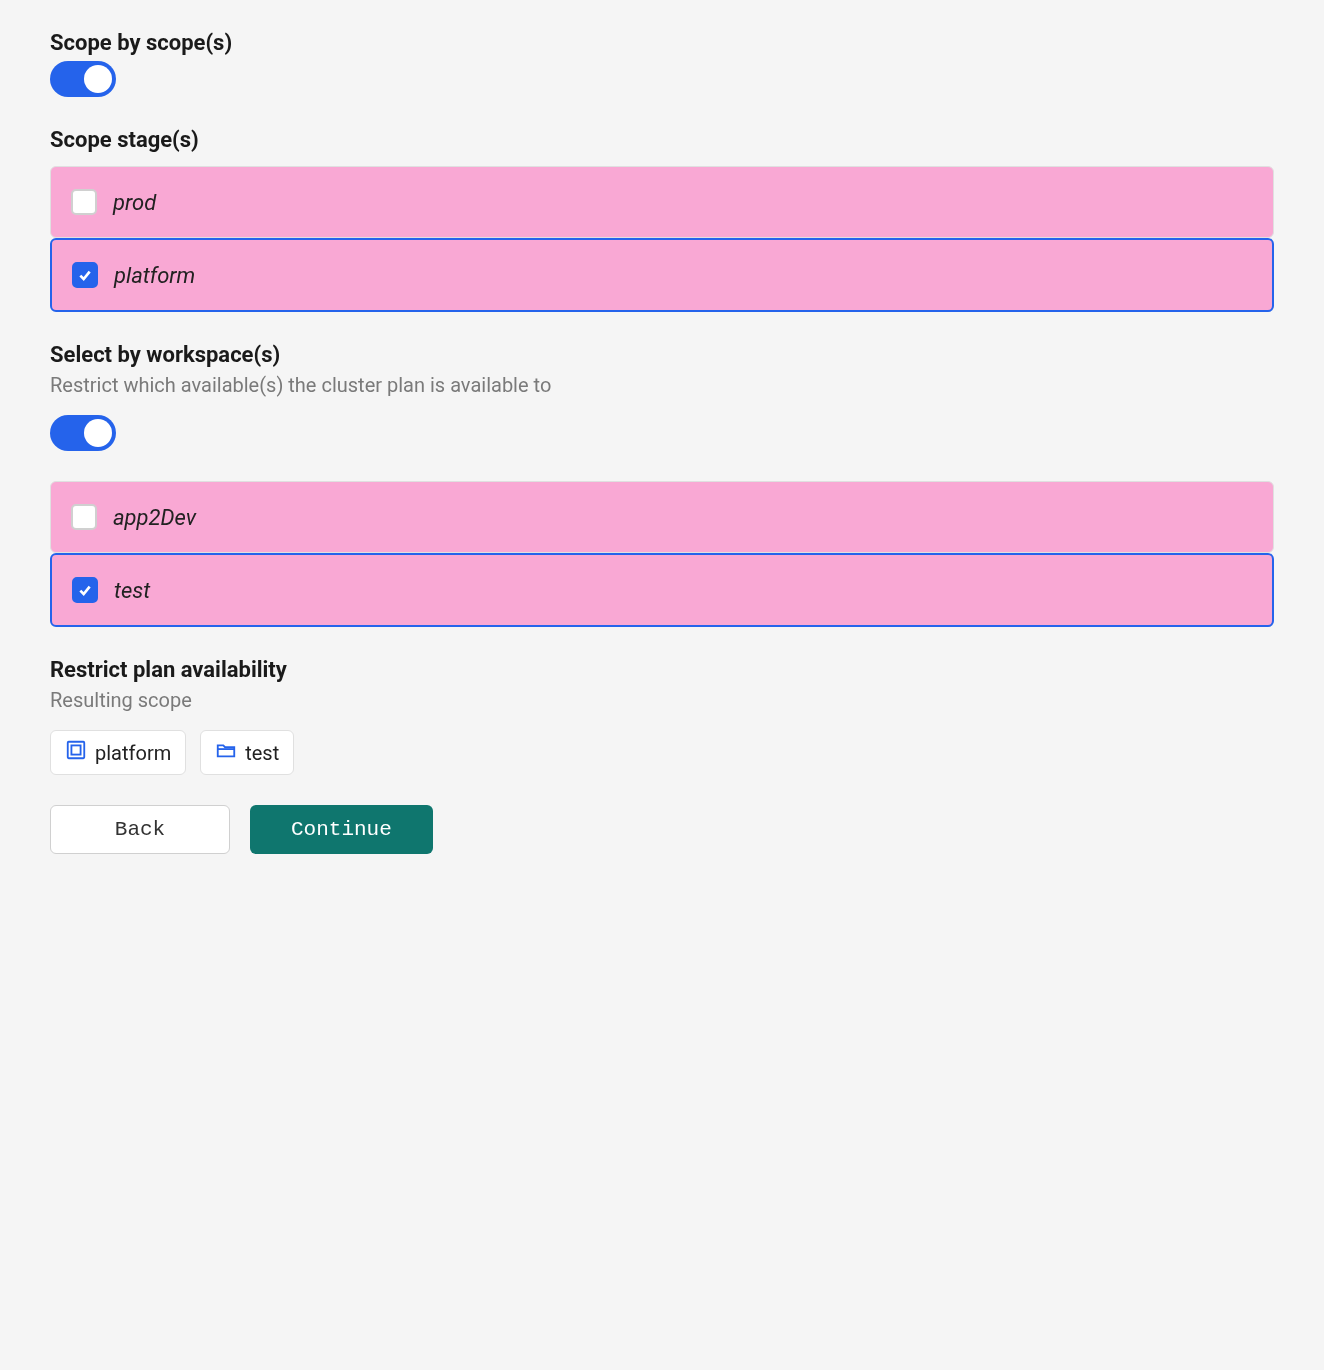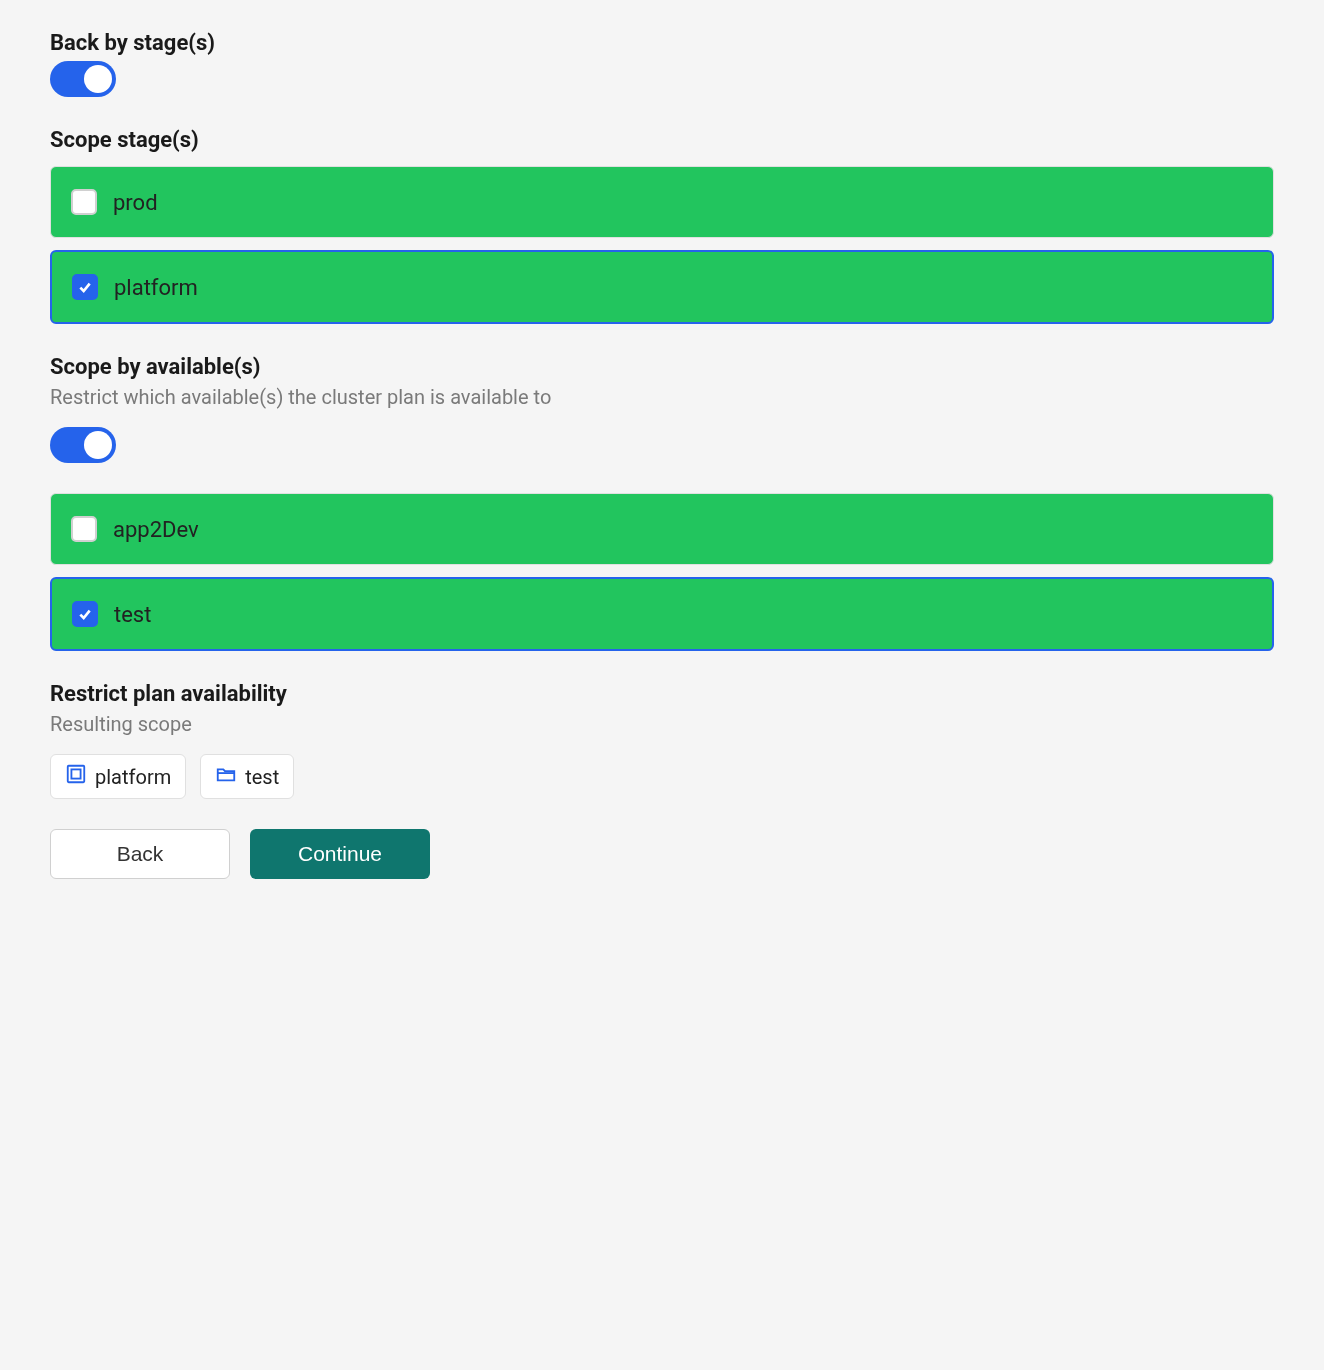--- a/index.html
+++ b/index.html
@@ -40,25 +40,26 @@
       background: #fff;
       top: 4px;
       transition: left 0.15s;
     }
     .toggle.on .knob { left: 34px; }
     .option-list {}
     .option-row {
       display: flex;
       align-items: center;
       border: 1px solid #e0e0e0;
-      background: #22c55e;
+      background: #f9a8d4;
       border-radius: 6px;
       padding: 22px 20px;
-      margin-bottom: 12px;
+      margin-bottom: 0;
       cursor: pointer;
+      font-style: italic;
     }
     .option-row.selected {
       border: 2px solid #2563eb;
     }
     .checkbox {
       width: 26px;
       height: 26px;
       border-radius: 5px;
       border: 2px solid #d0d0d0;
       background: #fff;
@@ -101,36 +102,37 @@
       margin-top: 30px;
     }
     .btn {
       padding: 12px 40px;
       border-radius: 6px;
       font-size: 21px;
       cursor: pointer;
       border: 1px solid transparent;
       min-width: 180px;
       text-align: center;
+      font-family: Liberation Mono, monospace;
     }
     .btn.secondary {
       background: #fff;
       border: 1px solid #d0d0d0;
       color: #333;
     }
     .btn.primary {
       background: #0f766e;
       color: #fff;
     }
   </style>
 </head>
 <body>
 
 <div class="section">
-  <div class="section-title">Back by stage(s)</div>
+  <div class="section-title">Scope by scope(s)</div>
   <div class="toggle on">
     <div class="knob"></div>
   </div>
 
   <div class="section-title">Scope stage(s)</div>
   <div class="option-list">
     <div class="option-row" style="margin-top:14px;">
       <div class="checkbox">
         
       </div>
@@ -141,21 +143,21 @@
         <svg width="16" height="16" viewBox="0 0 24 24" fill="none" stroke="#fff" stroke-width="4">
             <polyline points="5,13 10,18 19,7"></polyline>
           </svg>
       </div>
       <div class="option-label">platform</div>
     </div>
   </div>
 </div>
 
 <div class="section">
-  <div class="section-title">Scope by available(s)</div>
+  <div class="section-title">Select by workspace(s)</div>
   <div class="section-desc">Restrict which available(s) the cluster plan is available to</div>
   <div class="toggle on">
     <div class="knob"></div>
   </div>
 
   <div class="option-list">
     <div class="option-row">
       <div class="checkbox">
         
       </div>

